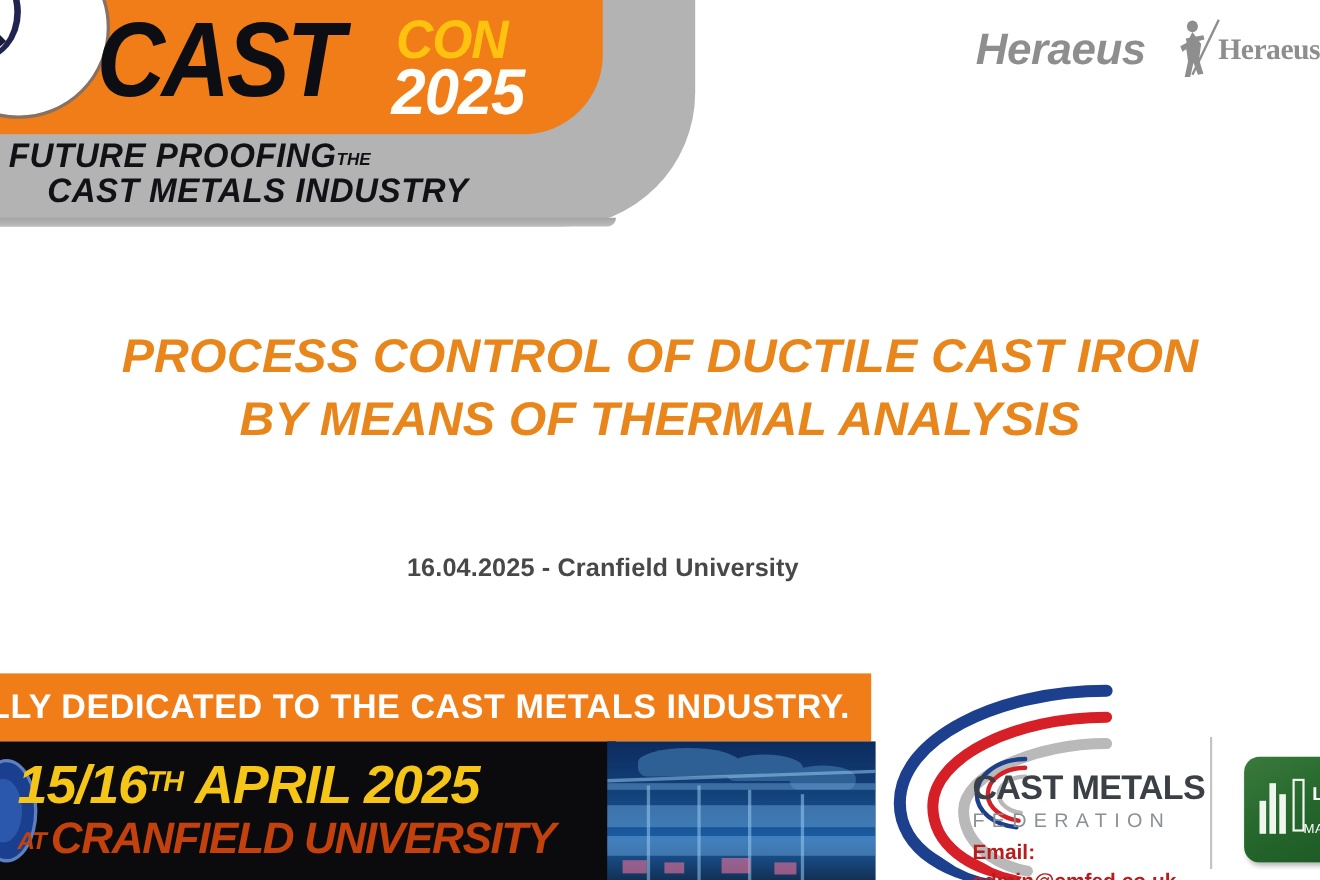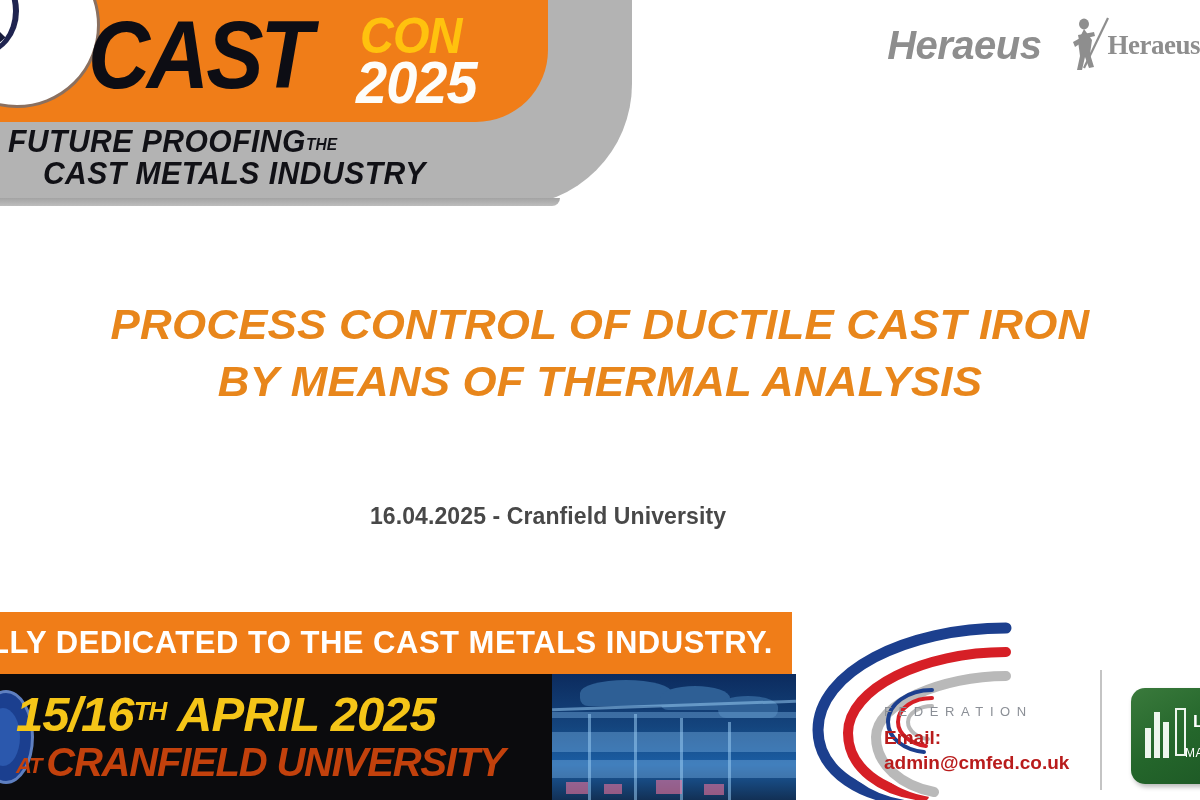--- a/index.html
+++ b/index.html
@@ -286,21 +286,21 @@
   .cmf-name {
     display:block;
     color:#3b3f46;
     font-size:31px; font-weight:bold;
     letter-spacing:-0.6px;
     line-height:1;
   }
   .cmf-fed {
     display:block;
     color:#8b8f96;
-    font-size:13px; font-weight:normal;
+    font-size:18px; font-weight:normal;
     letter-spacing:6.6px;
     line-height:1.5;
     margin-top:2px;
   }
   .cmf-email {
     display:block;
     color:#b91c1c;
     font-size:19px; font-weight:bold;
     line-height:1.35;
     margin-top:3px;
@@ -450,20 +450,21 @@
           <path d="M250 26 C162 26 80 64 80 112 C80 150 118 176 164 178" stroke="#ffffff" stroke-width="7"></path>
           <path d="M250 32 C168 32 92 68 92 113 C92 148 126 172 168 176" stroke="#d61f26" stroke-width="10"></path>
           <path d="M250 50 C180 50 110 80 110 116 C110 146 138 168 174 174" stroke="#ffffff" stroke-width="6"></path>
           <path d="M250 56 C186 56 120 84 120 117 C120 145 146 166 178 172" stroke="#b9b9b9" stroke-width="10"></path>
           <path d="M176 70 C152 70 132 84 132 102 C132 118 148 130 168 132" stroke="#1c3f8e" stroke-width="4"></path>
           <path d="M176 78 C158 78 142 88 142 102 C142 115 156 124 170 126" stroke="#d61f26" stroke-width="4"></path>
           <path d="M176 86 C164 86 152 93 152 102 C152 111 162 118 172 119" stroke="#b9b9b9" stroke-width="4"></path>
         </g>
       </svg>
       <div class="cmf-text">
+        <span class="cmf-name">CAST METALS</span>
         <span class="cmf-fed">FEDERATION</span>
         <span class="cmf-email">Email: admin@cmfed.co.uk</span>
       </div>
     </div>
 
     <div class="cmf-divider"></div>
 
     <div class="sponsor">
       <div class="sponsor-bars">
         <div class="sp-bar" style="left:0;  height:30px;"></div>

